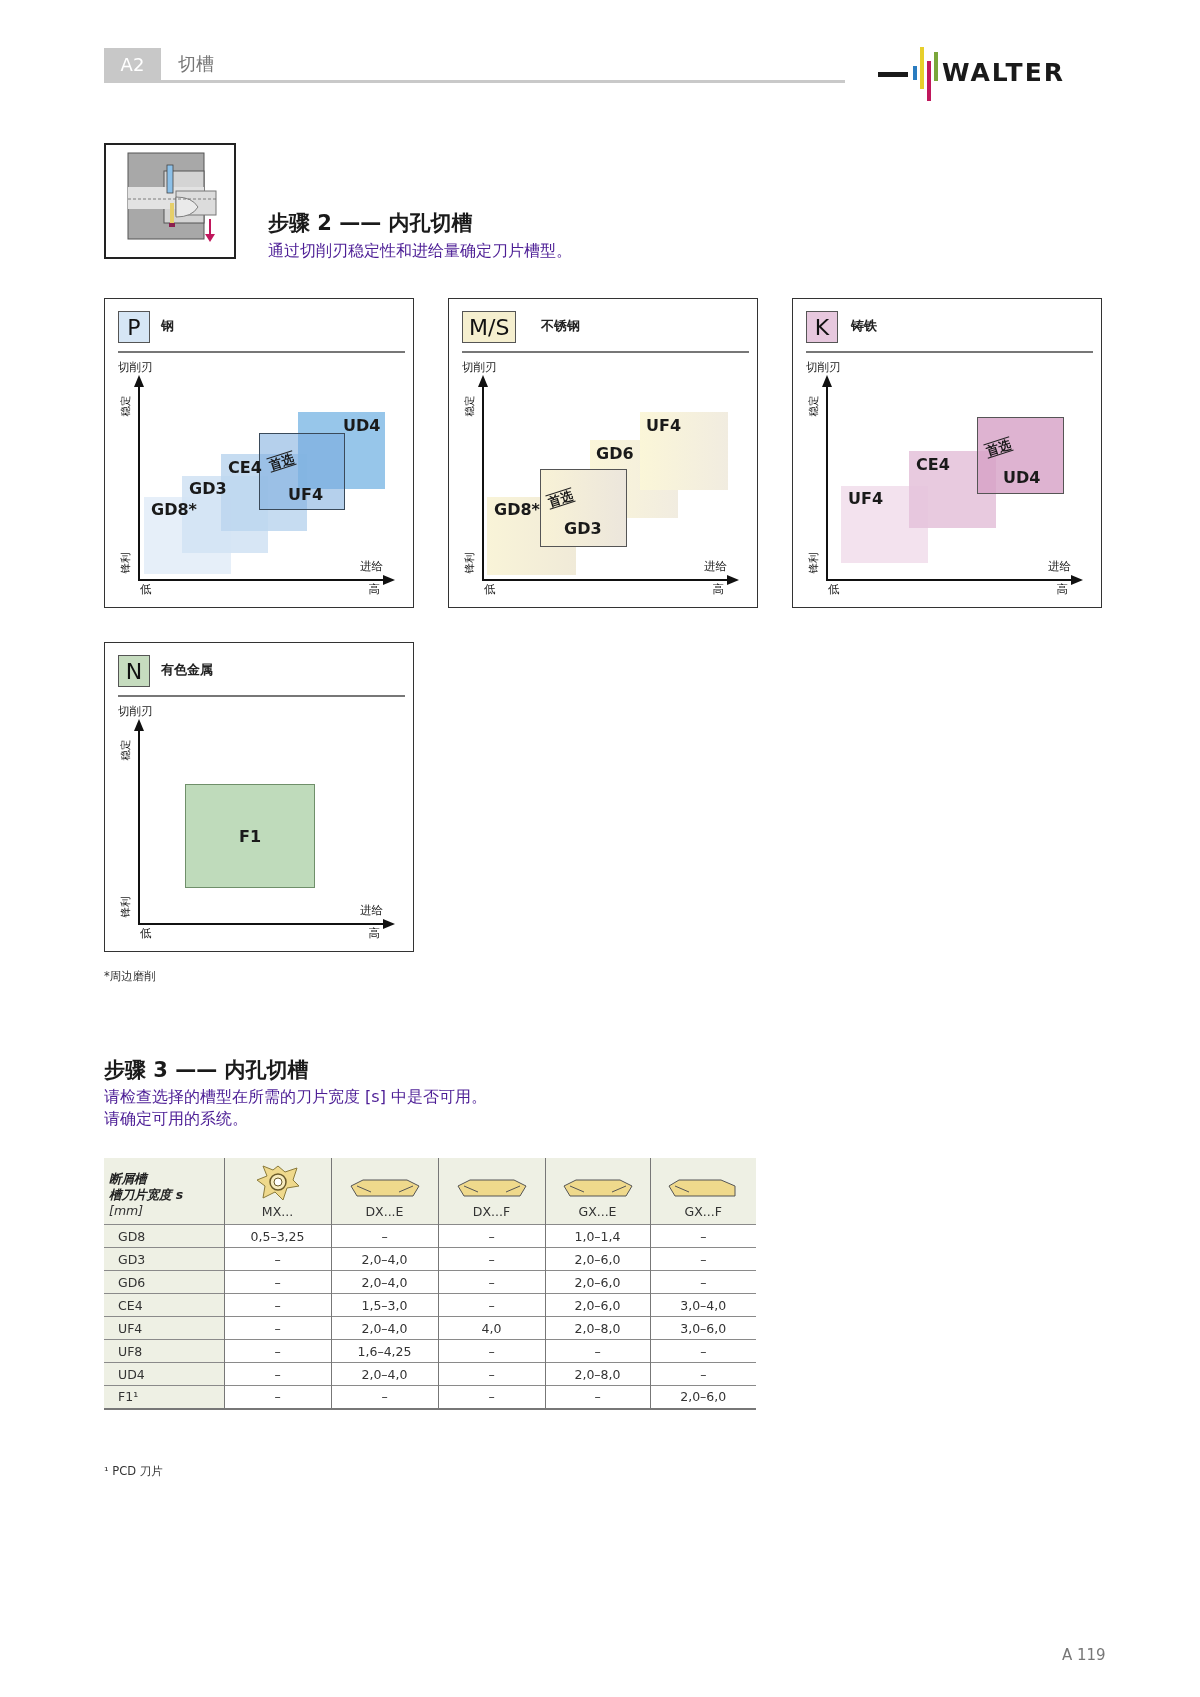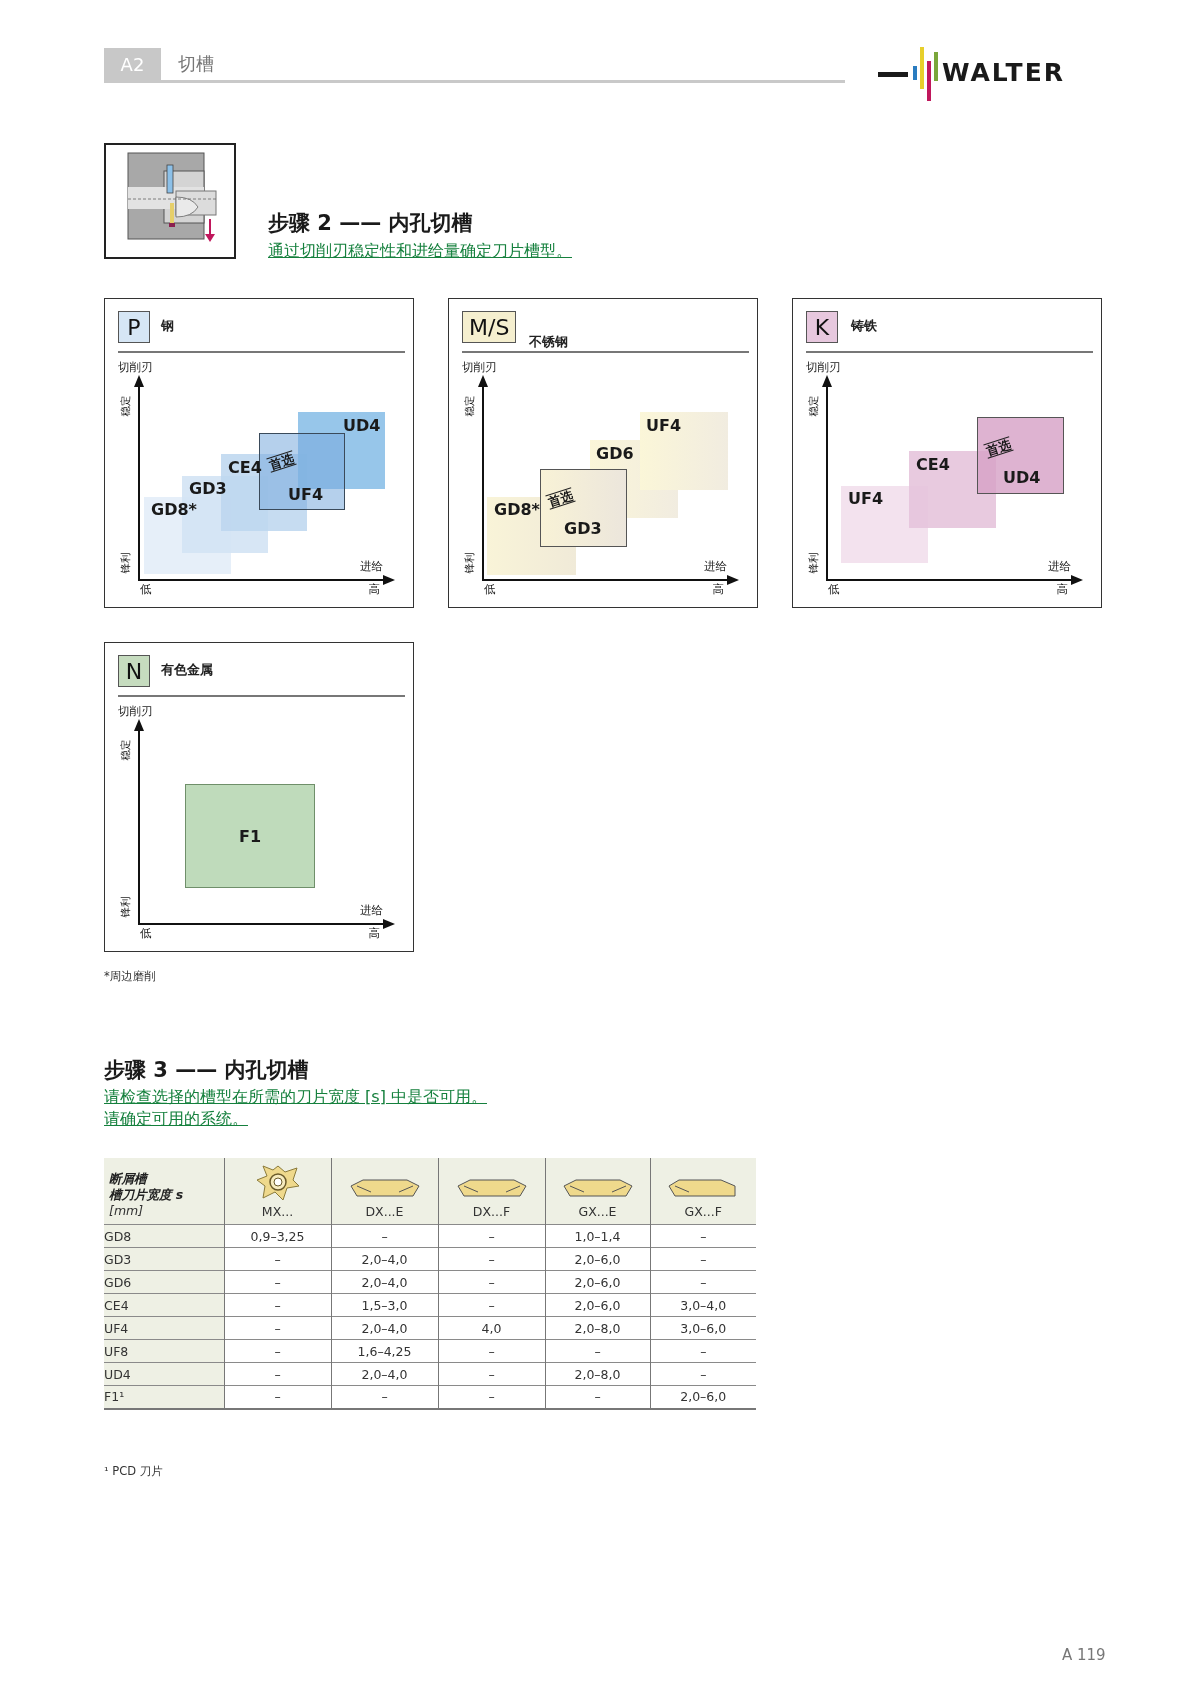--- a/index.html
+++ b/index.html
@@ -9,21 +9,21 @@
   
   .hdr-badge { position: absolute; left: 104px; top: 48px; width: 57px; height: 33px; background: #c8c8c8; color: #ffffff; font-size: 18px; display: flex; align-items: center; justify-content: center; }
   .hdr-title { position: absolute; left: 178px; top: 52px; font-size: 18px; color: #777777; }
   .hdr-line { position: absolute; left: 104px; top: 80px; width: 741px; height: 3px; background: #c9c9c9; }
   .logo { position: absolute; left: 878px; top: 44px; width: 230px; height: 60px; }
 
   
   .step-icon { position: absolute; left: 104px; top: 143px; width: 132px; height: 116px; border: 2px solid #222; background: #fff; }
 
   .h-step { position: absolute; font-size: 21px; font-weight: bold; color: #1a1a1a; }
-  .p-step { position: absolute; font-size: 16px; color: #15803d; line-height: 22px; text-decoration: underline; }
+  .p-step { position: absolute; font-size: 16px; color: #4c1d95; line-height: 22px; }
 
   
   .chart { position: absolute; width: 310px; height: 310px; border: 1.5px solid #333; background: #fff; }
   .chart .mat-badge { position: absolute; left: 13px; top: 12px; height: 32px; min-width: 32px; padding: 0 6px; border: 1.5px solid #555; font-size: 22px; font-weight: 500; display: flex; align-items: center; justify-content: center; color: #111; }
   .chart .mat-name { position: absolute; top: 18px; font-size: 13px; font-weight: bold; color: #222; }
   .chart .sep { position: absolute; left: 13px; right: 8px; top: 52px; height: 1.5px; background: #777; }
   .chart .y-top { position: absolute; left: 13px; top: 61px; font-size: 11.5px; color: #222; }
   .chart .y-hi { position: absolute; left: 6px; top: 100px; font-size: 10.5px; transform: rotate(-90deg); transform-origin: center; width: 30px; text-align: center; }
   .chart .y-lo { position: absolute; left: 6px; top: 257px; font-size: 10.5px; transform: rotate(-90deg); transform-origin: center; width: 30px; text-align: center; }
   .chart .x-feed { position: absolute; right: 30px; top: 260px; font-size: 11.5px; }
@@ -37,21 +37,21 @@
   .blk-lbl { position: absolute; font-size: 16px; font-weight: bold; color: #1a1a1a; white-space: nowrap; }
   .pref { position: absolute; font-size: 12.5px; font-weight: bold; transform: rotate(-18deg); white-space: nowrap; border-top: 1.5px solid #222; border-bottom: 1.5px solid #222; line-height: 13px; padding: 0 1px; }
 
   
   .tbl { position: absolute; left: 104px; top: 1158px; width: 652px; border-collapse: collapse; font-size: 12.5px; }
   .tbl th { background: #eef0e4; font-weight: normal; vertical-align: bottom; padding: 4px 4px 5px; height: 66px; border-right: 1px solid #777; color: #333; }
   .tbl th:last-child { border-right: none; }
   .tbl th.first { text-align: left; font-size: 12.5px; line-height: 16px; padding-left: 5px; }
   .tbl th.first .b { font-weight: bold; color: #222; }
   .tbl td { height: 23px; border-top: 1px solid #8a8a8a; border-right: 1px solid #777; text-align: center; color: #333; }
-  .tbl td:first-child { text-align: left; padding-left: 0; background: #eef0e4; }
+  .tbl td:first-child { text-align: left; padding-left: 14px; background: #eef0e4; }
   .tbl td:last-child { border-right: none; }
   .tbl tr:last-child td { border-bottom: 2px solid #777; }
   .ico-wrap { display: block; height: 40px; margin: 0 auto 2px; }
   .foot { position: absolute; font-size: 11.5px; color: #333; }
   .pageno { position: absolute; left: 1062px; top: 1646px; font-size: 15px; color: #777; }
 </style>
 </head>
 <body>
 
 <div class="hdr-badge">A2</div>
@@ -105,21 +105,21 @@
   <div class="pref" style="left:163px; top:155px;">首选</div>
   <div class="axis-y"></div>
   <div class="axis-x"></div>
   <div class="x-feed">进给</div>
   <div class="x-lo">低</div>
   <div class="x-hi">高</div>
 </div>
 
 <div class="chart" style="left:448px; top:298px;">
   <div class="mat-badge" style="background:#f5efcf;">M/S</div>
-  <div class="mat-name" style="left:80px;margin-top:16px;">不锈钢</div>
+  <div class="mat-name" style="left:92px;">不锈钢</div>
   <div class="sep"></div>
   <div class="y-top">切削刃</div>
   <div class="y-hi">稳定</div>
   <div class="y-lo">锋利</div>
   <div class="blk" style="left:38px; top:198px; width:89px; height:78px; background:linear-gradient(90deg,#f9f4d8,#f0ead8);"></div>
   <div class="blk" style="left:141px; top:141px; width:88px; height:78px; background:linear-gradient(90deg,#fbf6d8,#f1ece0);"></div>
   <div class="blk" style="left:191px; top:113px; width:88px; height:78px; background:linear-gradient(90deg,#fbf6d8,#f1ece0);"></div>
   <div class="blk" style="left:91px; top:170px; width:87px; height:78px; background:linear-gradient(90deg,#f8f2d6,#ece6dc); border:1.5px solid #555;"></div>
   <div class="blk-lbl" style="left:45px; top:201px;">GD8*</div>
   <div class="blk-lbl" style="left:115px; top:220px;">GD3</div>
@@ -221,21 +221,21 @@
           <polygon points="4,24 14,18 56,18 70,24 70,34 10,34" fill="#efd98c" stroke="#555" stroke-width="1"></polygon>
           <line x1="10" y1="24" x2="24" y2="30" stroke="#555" stroke-width="1"></line>
         </svg>
         <div>GX...F</div>
       </th>
     </tr>
   </thead>
   <tbody>
     <tr>
         <td>GD8</td>
-        <td>0,9–3,25</td>
+        <td>0,5–3,25</td>
         <td>–</td>
         <td>–</td>
         <td>1,0–1,4</td>
         <td>–</td>
       </tr>
     <tr>
         <td>GD3</td>
         <td>–</td>
         <td>2,0–4,0</td>
         <td>–</td>

